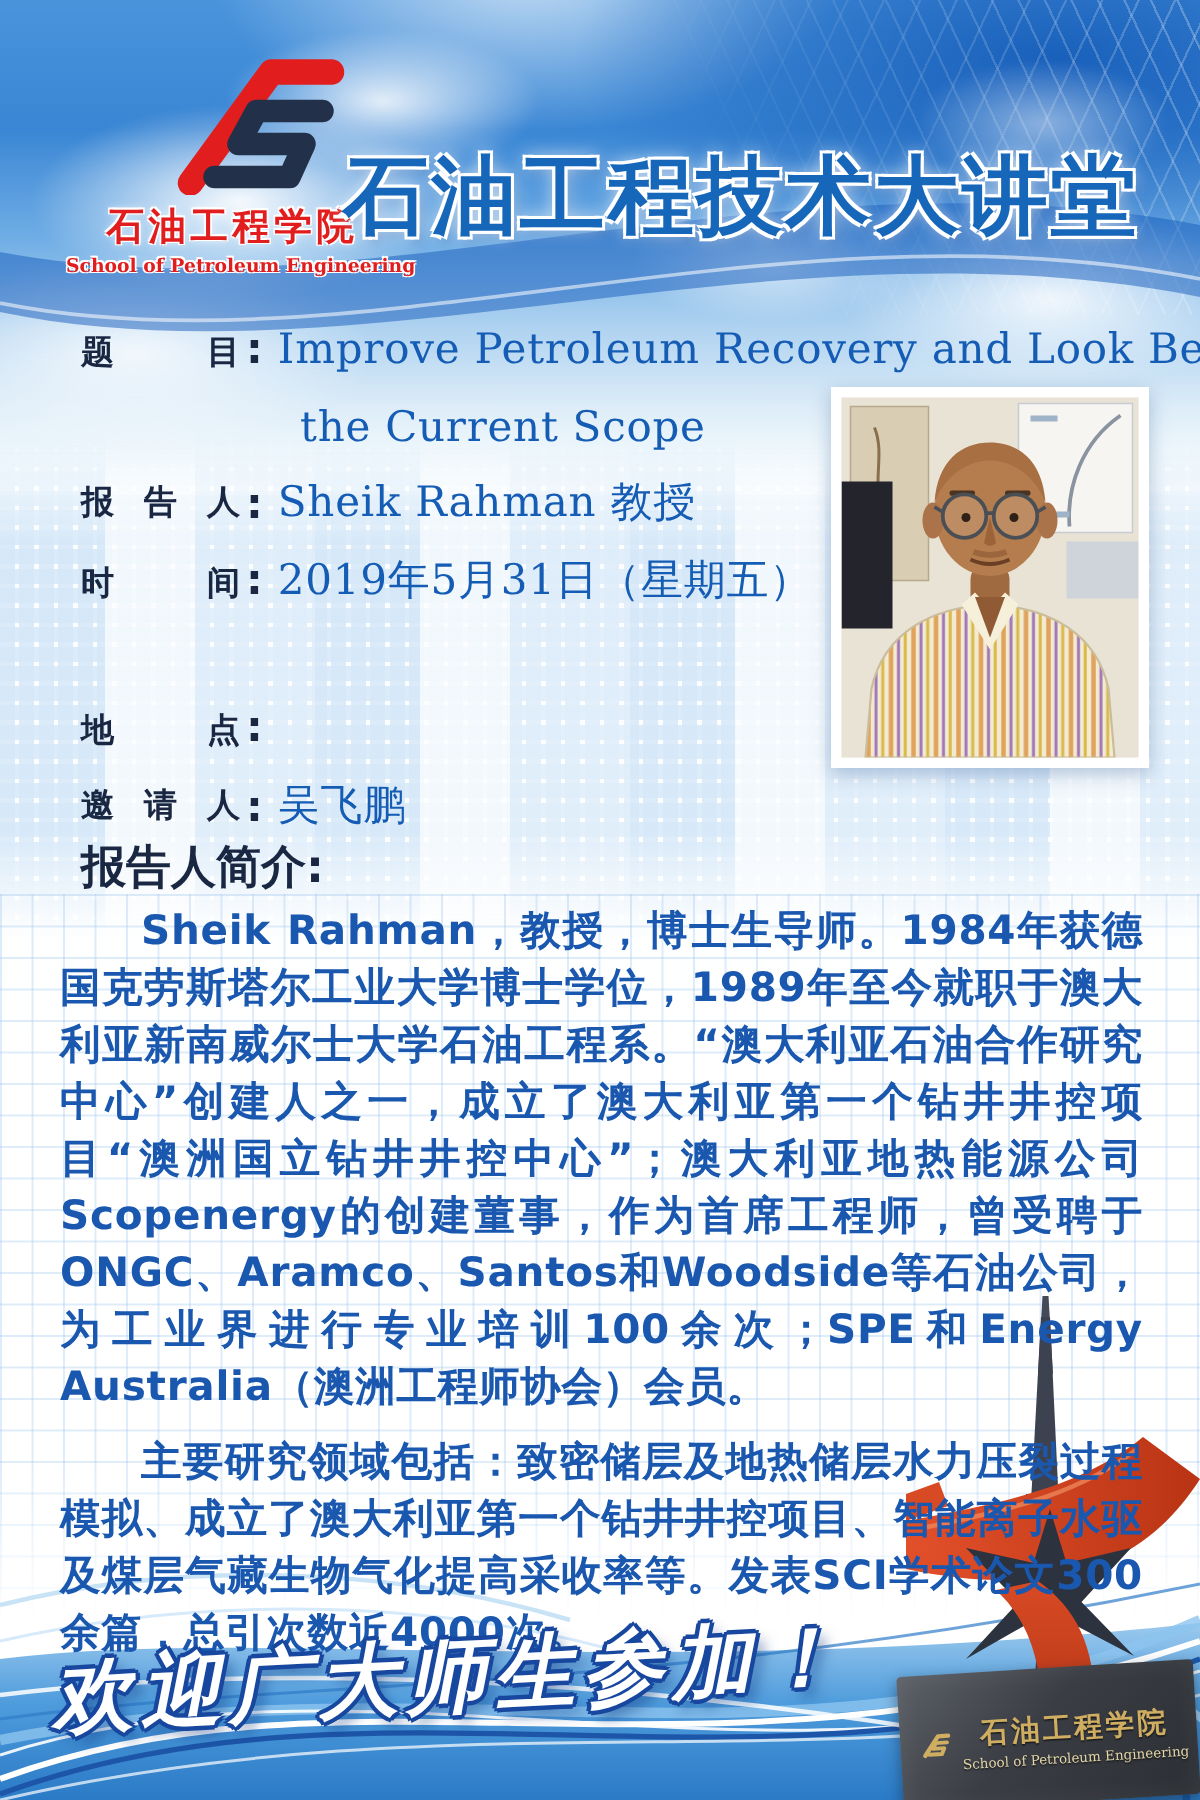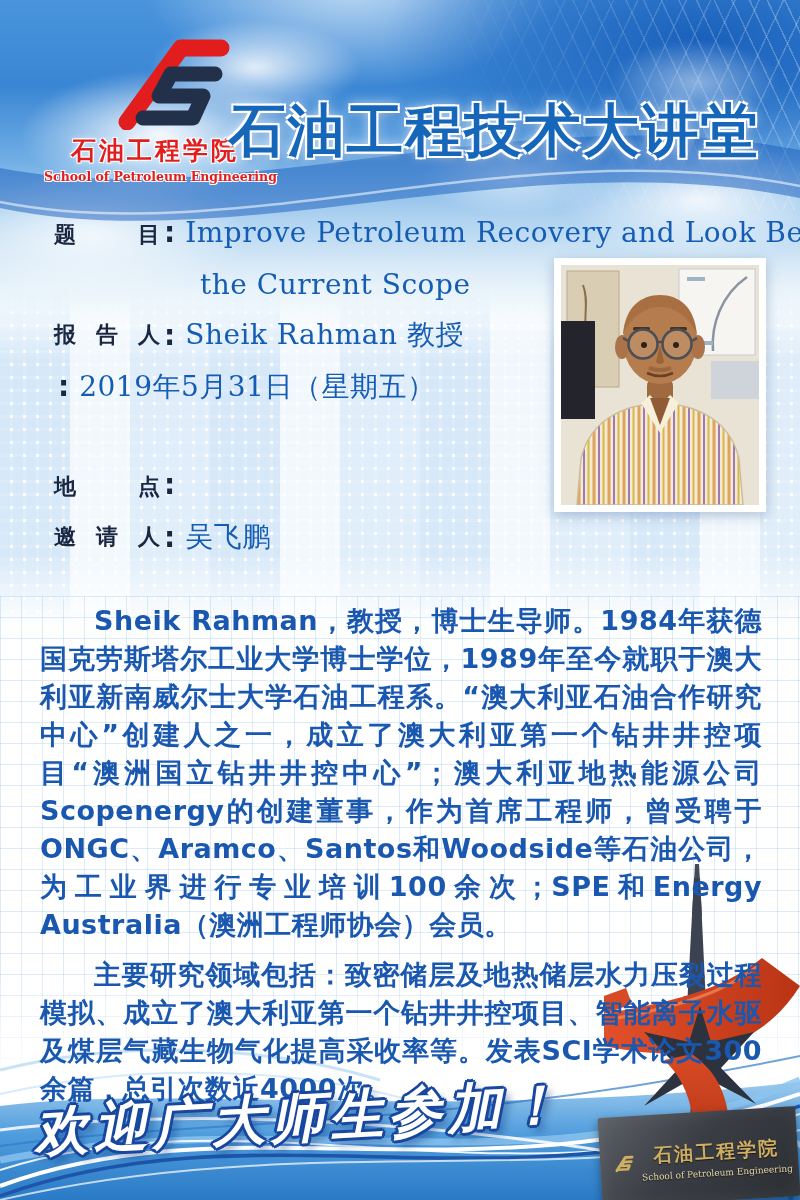--- a/index.html
+++ b/index.html
@@ -195,35 +195,37 @@
   </div>
   <div class="cont-line r-topic2">the Current Scope</div>
 
   <div class="row r-speaker">
     <span class="row-label">报告人</span>
       <span class="row-colon">:</span>
       <span class="row-value">Sheik Rahman 教授</span>
   </div>
 
   <div class="row r-time">
+    <span class="row-label">时间</span>
       <span class="row-colon">:</span>
       <span class="row-value">2019年5月31日（星期五）</span>
   </div>
 
   <div class="row r-venue">
     <span class="row-label">地点</span>
       <span class="row-colon">:</span>
   </div>
 
   <div class="row r-inviter">
     <span class="row-label">邀请人</span>
       <span class="row-colon">:</span>
       <span class="row-value">吴飞鹏</span>
   </div>
 
+  <div class="bio-heading">报告人简介:</div>
 
   <figure class="photo-frame">
     <svg width="198" height="240" viewBox="0 0 198 240">
       <defs>
         <pattern id="shirtStripes" width="15" height="10" patternUnits="userSpaceOnUse">
           <rect width="15" height="10" fill="#f3ead2"></rect>
           <rect x="1.5" width="3" height="10" fill="#e0a35c"></rect>
           <rect x="7" width="2" height="10" fill="#a078b8"></rect>
           <rect x="11.5" width="2" height="10" fill="#d8b948"></rect>
         </pattern>

